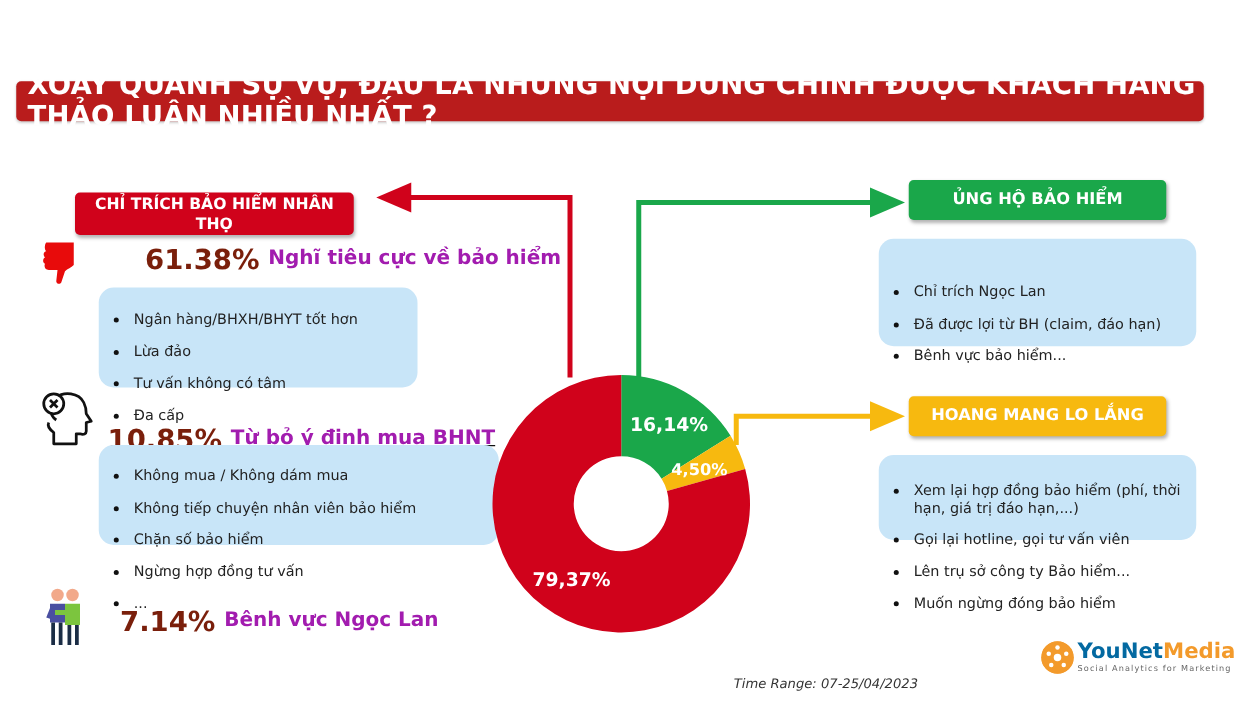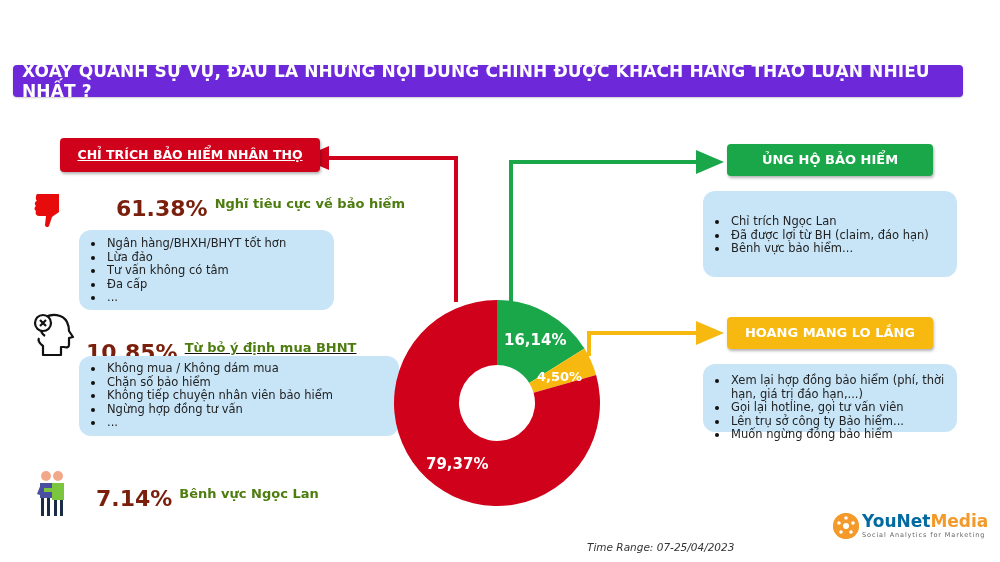--- a/index.html
+++ b/index.html
@@ -1,50 +1,50 @@
 <!DOCTYPE html>
 <html><head>
   <meta charset="utf-8">
   <style>
     * { margin: 0; padding: 0; box-sizing: border-box; }
     html, body { width: 1000px; height: 562px; background: #ffffff; overflow: hidden; }
     body { position: relative; font-family: "DejaVu Sans", "Liberation Sans", sans-serif; color: #111; }
 
     .title-bar {
       position: absolute; left: 13px; top: 65px; width: 950px; height: 32px;
-      background: #6d28d9; border-radius: 4px;
-      color: #fff; font-weight: bold; font-size: 17px; letter-spacing: 0.1px;
+      background: #b91c1c; border-radius: 4px;
+      color: #fff; font-weight: bold; font-size: 22px; letter-spacing: 0.1px;
       display: flex; align-items: center; padding-left: 9px;
       box-shadow: 0 1px 2px rgba(0,0,0,0.2);
     }
 
     .connectors { position: absolute; left: 0; top: 0; width: 1000px; height: 562px; pointer-events: none; }
 
     .cat-label {
       position: absolute; color: #fff; font-weight: bold; text-align: center;
       border-radius: 4px; box-shadow: 1px 2px 3px rgba(0,0,0,0.3);
       display: flex; align-items: center; justify-content: center; line-height: 16px;
     }
-    .cat-red { left: 60px; top: 138px; width: 260px; height: 34px; background: #d0021b; font-size: 12.5px; padding: 0 14px; text-decoration: underline; }
+    .cat-red { left: 60px; top: 154px; width: 223px; height: 34px; background: #d0021b; font-size: 12.5px; padding: 0 14px; }
     .cat-green { left: 727px; top: 144px; width: 206px; height: 32px; background: #1aa74a; font-size: 13px; }
     .cat-yellow { left: 727px; top: 317px; width: 206px; height: 32px; background: #f7b90f; font-size: 13px; }
 
     .stat-row { position: absolute; display: flex; align-items: flex-start; white-space: nowrap; }
     .stat-pct { color: #7a1f0b; font-weight: bold; font-size: 22px; margin-right: 7px; }
-    .stat-text { color: #4d7c0f; font-weight: bold; font-size: 13px; }
+    .stat-text { color: #a21caf; font-weight: bold; font-size: 16px; }
     .stat-1 { left: 116px; top: 196px; }
     .stat-2 { left: 86px; top: 340px; text-decoration: underline; }
     .stat-3 { left: 96px; top: 486px; }
 
     .bullet-box {
       position: absolute; background: #c8e5f8; border-radius: 12px;
       font-size: 11.5px; color: #222; line-height: 13.5px;
     }
     .bullet-box ul { list-style: none; }
-    .bullet-box li { position: relative; padding-left: 22px; }
+    .bullet-box li { position: relative; padding-left: 22px; margin-top: 12px; }
     .bullet-box li::before {
       content: ""; position: absolute; left: 6px; top: 5px; width: 4px; height: 4px;
       border-radius: 50%; background: #111;
     }
     .box-1 { left: 79px; top: 230px; width: 255px; height: 80px; padding: 7px 0 0 6px; }
     .box-2 { left: 79px; top: 356px; width: 320px; height: 80px; padding: 6px 5px 0 6px; }
     .box-3 { left: 703px; top: 191px; width: 254px; height: 86px; padding: 24px 0 0 6px; }
     .box-4 { left: 703px; top: 364px; width: 254px; height: 68px; padding: 10px 0 0 6px; }
 
     .icon { position: absolute; }
@@ -126,22 +126,22 @@
   </ul>
 </div>
 
 <div class="stat-row stat-2">
   <span class="stat-pct">10.85%</span>
   <span class="stat-text">Từ bỏ ý định mua BHNT</span>
 </div>
 <div class="bullet-box box-2">
   <ul>
     <li>Không mua / Không dám mua</li>
+    <li>Không tiếp chuyện nhân viên bảo hiểm</li>
     <li>Chặn số bảo hiểm</li>
-    <li>Không tiếp chuyện nhân viên bảo hiểm</li>
     <li>Ngừng hợp đồng tư vấn</li>
     <li>...</li>
   </ul>
 </div>
 
 <div class="stat-row stat-3">
   <span class="stat-pct">7.14%</span>
   <span class="stat-text">Bênh vực Ngọc Lan</span>
 </div>
 

